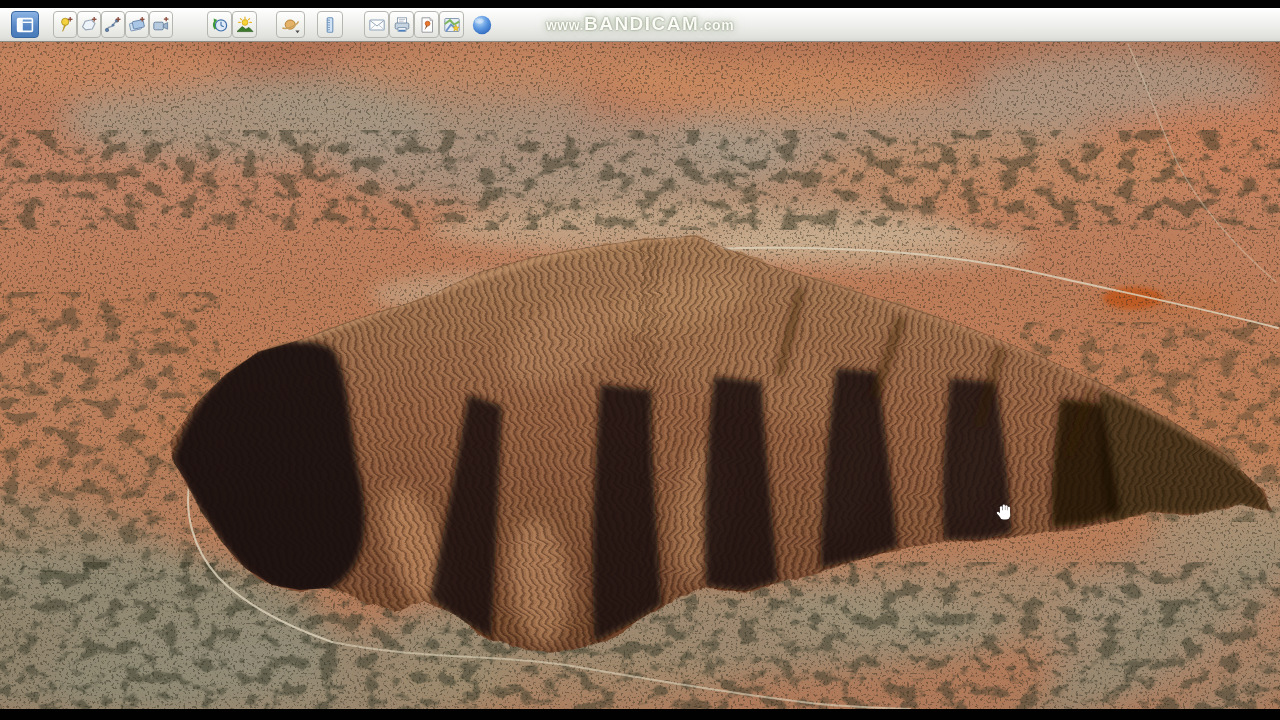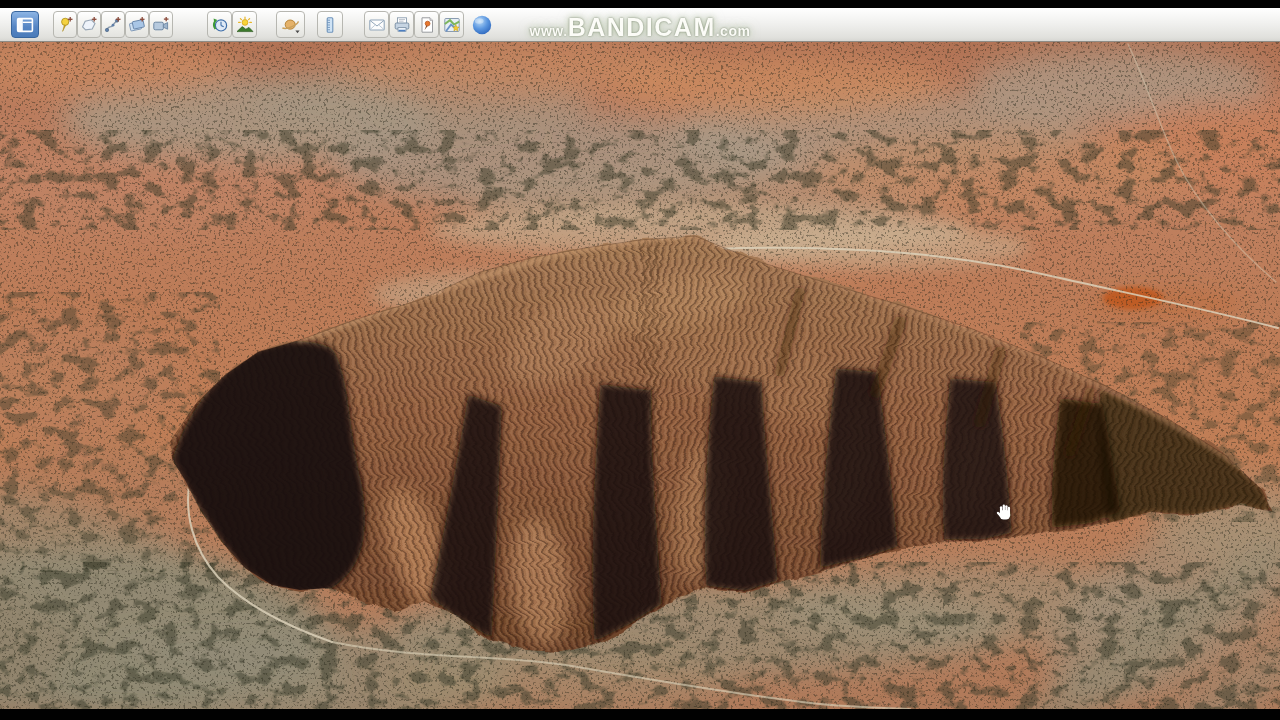--- a/index.html
+++ b/index.html
@@ -15,21 +15,21 @@
           display:flex;align-items:center;justify-content:center;}
   .tb-btn svg{display:block;}
   .tb-btn.active{background:linear-gradient(#8cb4e4,#5585c4 60%,#4a7bb9);border-color:#38669e;}
   .tb-btn.bare{border:none;background:transparent;}
   .btn-group{position:absolute;top:0;height:34px;}
   .wm{position:absolute;left:50%;top:5px;transform:translateX(-50%);
       display:flex;align-items:baseline;white-space:nowrap;
       color:#fcfcf7;font-weight:bold;letter-spacing:.5px;
       text-shadow:0 0 2px #75816b,0 0 6px rgba(183,196,168,.95),0 0 11px rgba(183,196,168,.55);}
   .wm .sm{font-size:14px;}
-  .wm .brand{font-size:25px;letter-spacing:1.5px;}
+  .wm .brand{font-size:19px;letter-spacing:1.5px;}
   .map{position:absolute;top:42px;left:0;width:1280px;height:667px;background:#bd7c58;}
   .map > svg.scene{position:absolute;top:0;left:0;}
   .cursor{position:absolute;left:996px;top:459px;pointer-events:none;}
   .bottom-black{position:absolute;left:0;bottom:0;width:1280px;height:11px;background:#010101;}
 </style>
 </head>
 <body>
 
 <div class="screen">
   <div class="top-black"></div>

